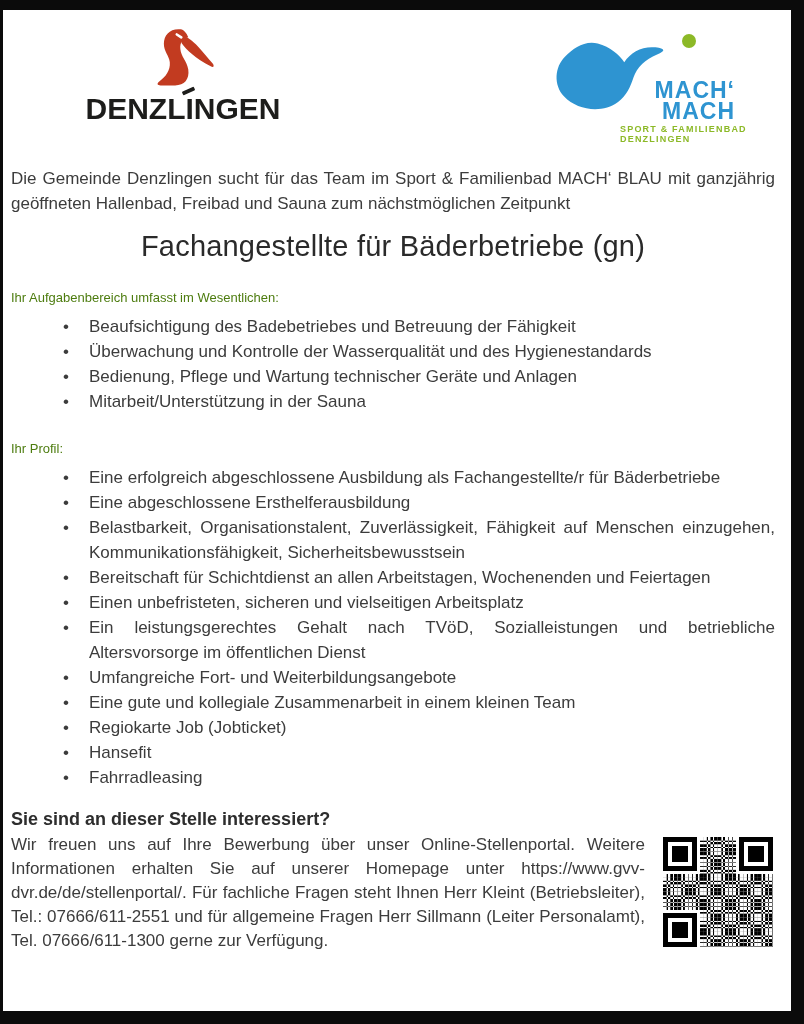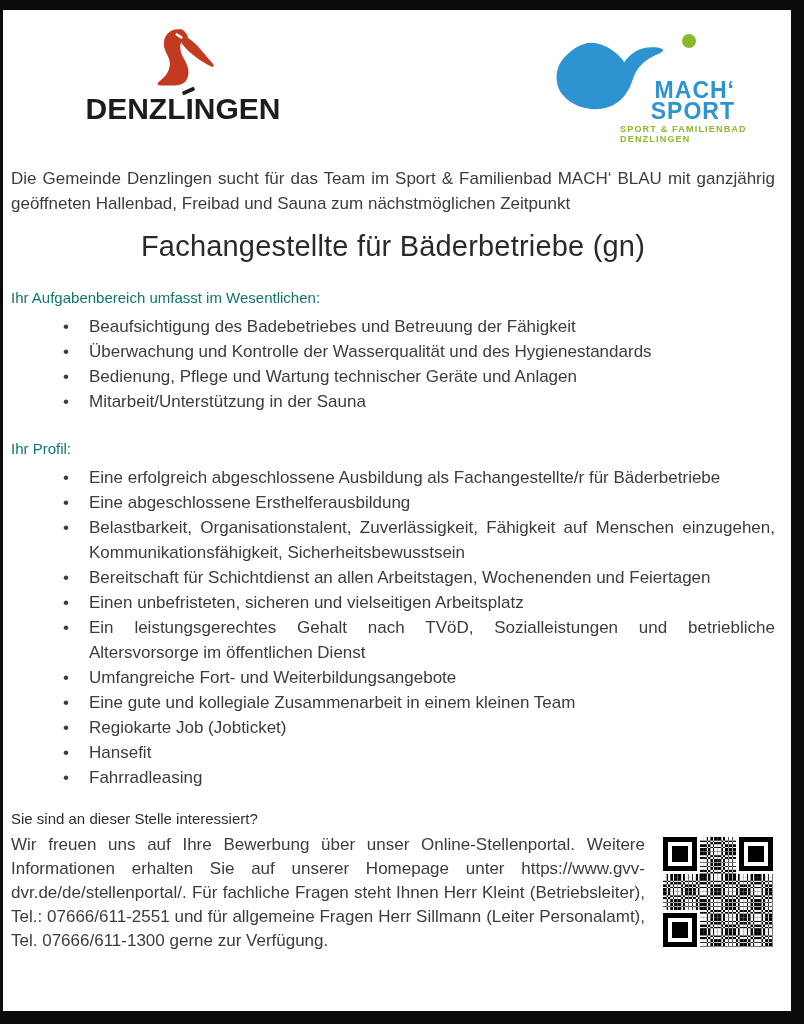--- a/index.html
+++ b/index.html
@@ -22,28 +22,28 @@
   .wave-svg{position:absolute;left:6px;top:12px;width:118px;height:82px;}
   .mb-dot{position:absolute;left:136px;top:8px;width:14px;height:14px;border-radius:50%;}
   .mb-main{position:absolute;right:16px;top:54px;text-align:right;font-weight:700;
            font-size:23px;line-height:21px;letter-spacing:1px;}
   .mb-sub{position:absolute;left:74px;top:98px;font-size:9px;line-height:10px;
           letter-spacing:1.2px;font-weight:700;white-space:nowrap;}
   
   .intro{margin:6px 2px 0 2px;font-size:17px;line-height:25px;text-align:justify;color:#3c3c3c;}
   .job-title{font-size:29px;font-weight:400;text-align:center;margin:14px 0 4px;color:#2a2a2a;
              letter-spacing:0.2px;}
-  .section h2{font-size:15px;font-weight:400;color:#0f766e;margin:24px 0 5px 2px;line-height:22px;}
+  .section h2{font-size:13px;font-weight:400;color:#4d7c0f;margin:24px 0 5px 2px;line-height:22px;}
   .section ul{margin:0;padding:0 0 0 80px;list-style:none;}
   .section li{position:relative;font-size:17px;line-height:25px;text-align:justify;
               color:#3c3c3c;padding-right:2px;}
   .section li::before{content:"\2022";position:absolute;left:-26px;top:0;color:#3c3c3c;}
   
   .closing{margin-top:18px;}
-  .closing h2{font-size:15px;font-weight:400;color:#2d2d2d;margin:0 0 3px 2px;line-height:22px;}
+  .closing h2{font-size:18px;font-weight:700;color:#2d2d2d;margin:0 0 3px 2px;line-height:22px;}
   .closing-row{display:flex;align-items:flex-start;}
   .closing-body{width:634px;margin:0 0 0 2px;font-size:17px;line-height:24px;
                 text-align:justify;color:#3c3c3c;}
   
   .qr{position:relative;margin-left:auto;width:118px;height:118px;background:#fff;flex:none;}
   .qr-pattern{position:absolute;inset:4px;
     background:
       repeating-conic-gradient(#000 0 25%, #fff 0 50%),
       repeating-conic-gradient(#000 0 25%, #fff 0 50%);
     background-size:10px 10px, 7.3px 7.3px;
@@ -74,21 +74,21 @@
       </div>
     </div>
 
     <div class="logo-machblau">
       <svg class="wave-svg" viewBox="0 0 150 105" aria-hidden="true">
         <path fill="#2e94d1" d="M16,24 C3,37 1,60 15,75 C32,93 64,97 84,82 C95,74 100,62 104,50 C108,38 119,27 134,21 C145,17 145,14 132,12 C116,10 100,18 92,31 C86,22 74,11 58,7 C41,3 27,13 16,24 Z"></path>
       </svg>
       <span class="mb-dot" style="background:#8cb927"></span>
       <div class="mb-main" style="color:#2e94d1">
         <span>MACH‘</span><br>
-        <span>SPORT</span>
+        <span>MACH</span>
       </div>
       <div class="mb-sub" style="color:#8cb927">
         <span>SPORT &amp; FAMILIENBAD</span><br>
         <span>DENZLINGEN</span>
       </div>
     </div>
 
   </header>
 
   <p class="intro">Die Gemeinde Denzlingen sucht für das Team im Sport &amp; Familienbad MACH‘ BLAU mit ganzjährig geöffneten Hallenbad, Freibad und Sauna zum nächstmöglichen Zeitpunkt</p>

